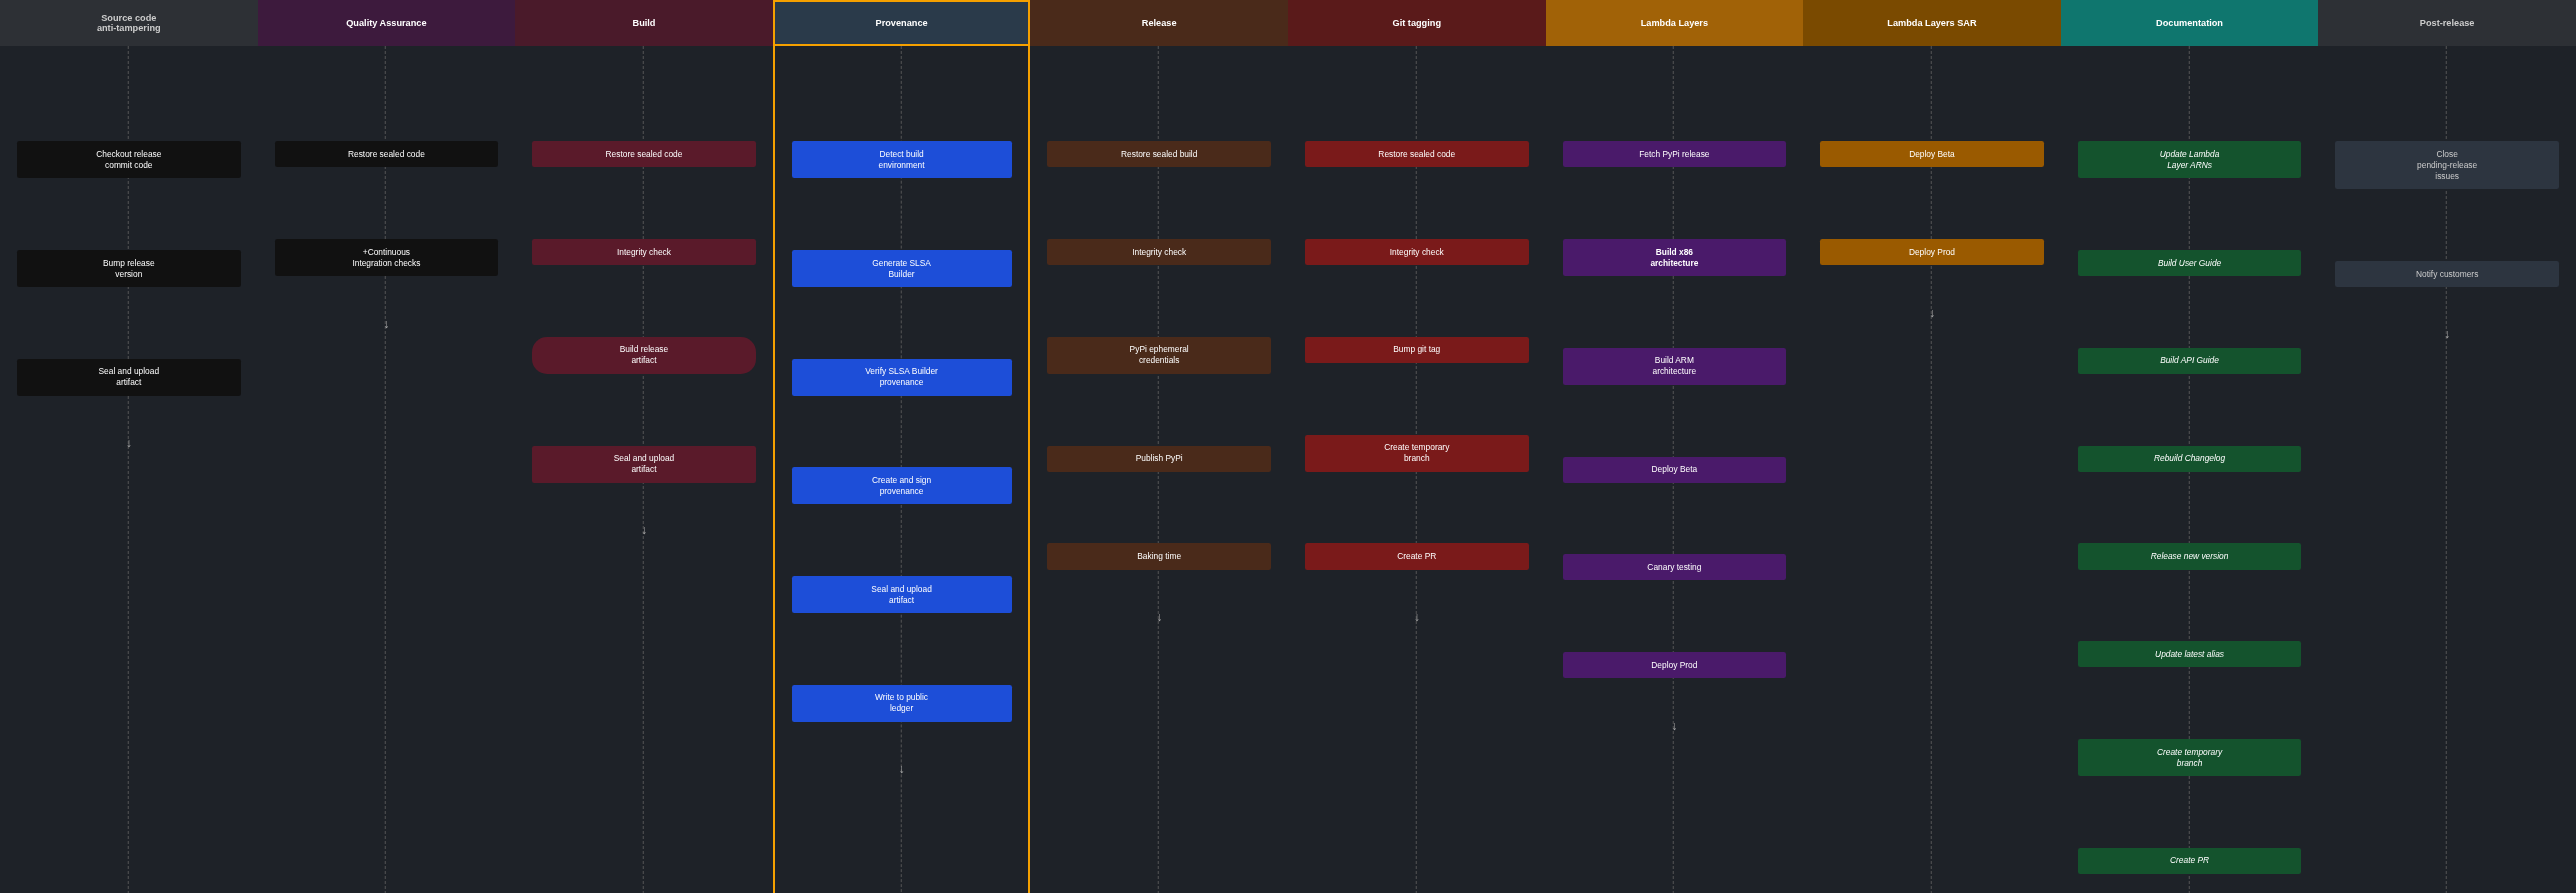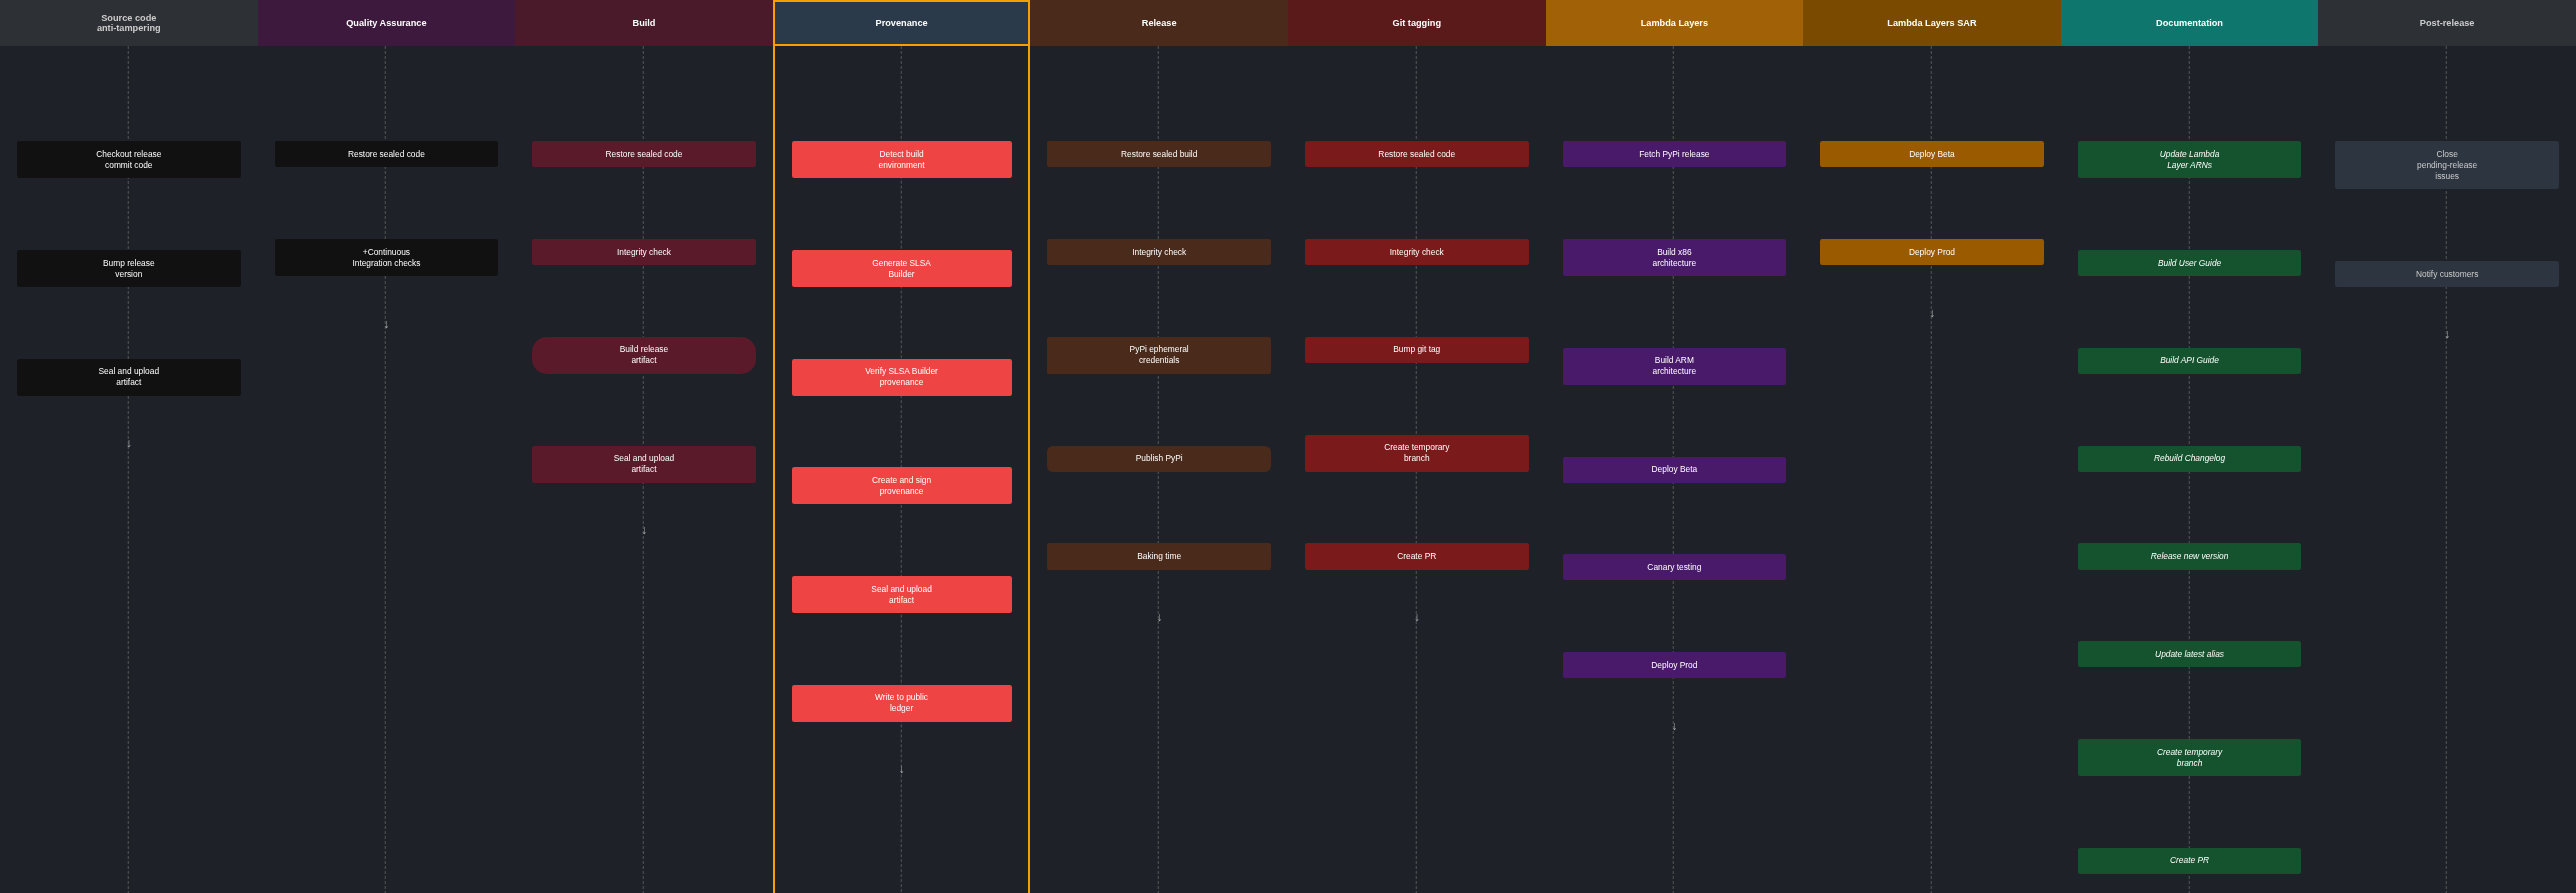--- a/index.html
+++ b/index.html
@@ -85,21 +85,21 @@
       padding: 7.6px 4.6px;
       border-radius: 2.3px;
       margin: 2.3px 0;
       font-size: 8.4px;
       line-height: 1.3;
       font-weight: normal;
     }
     .task-block.black { background: #111; color: #fff; }
     .task-block.maroon { background: #5a1a2a; color: #fff; }
     .task-block.dark-gray { background: #2d3540; color: #ccc; }
-    .task-block.blue-gray { background: #ef4444; color: #fff; }
+    .task-block.blue-gray { background: #1d4ed8; color: #fff; }
     .task-block.brown { background: #4a2a1a; color: #fff; }
     .task-block.red-dark { background: #7a1a1a; color: #fff; }
     .task-block.purple { background: #4a1a6a; color: #fff; }
     .task-block.orange { background: #9a5a00; color: #fff; }
     .task-block.dark-green { background: #14532d; color: #fff; font-style: italic; }
 
     .arrow-down {
       z-index: 1;
       position: relative;
       margin: 6.1px 0;
@@ -182,21 +182,21 @@
       <div class="column-header" style="white-space: pre-line;">Release</div>
       <div class="column-body">
         <div style="height: 61px;"></div>
         <div class="task-block brown" style="white-space: pre-line;">Restore sealed build</div>
         <div style="height: 3.1px;"></div>
         <div class="task-block brown" style="white-space: pre-line;">Integrity check</div>
         <div style="height: 3.1px;"></div>
         <div class="task-block brown" style="white-space: pre-line;">PyPi ephemeral
 credentials</div>
         <div style="height: 3.1px;"></div>
-        <div class="task-block brown" style="white-space: pre-line; border-radius: 6px;">Publish PyPi</div>
+        <div class="task-block brown" style="white-space: pre-line;">Publish PyPi</div>
         <div style="height: 3.1px;"></div>
         <div class="task-block brown" style="white-space: pre-line;">Baking time</div>
         <div class="arrow-down">↓</div>
       </div>
     </div>
     <div class="column col-git">
       <div class="column-header" style="white-space: pre-line;">Git tagging</div>
       <div class="column-body">
         <div style="height: 61px;"></div>
         <div class="task-block red-dark" style="white-space: pre-line;">Restore sealed code</div>
@@ -211,21 +211,21 @@
         <div class="task-block red-dark" style="white-space: pre-line;">Create PR</div>
         <div class="arrow-down">↓</div>
       </div>
     </div>
     <div class="column col-lambda">
       <div class="column-header" style="white-space: pre-line;">Lambda Layers</div>
       <div class="column-body">
         <div style="height: 61px;"></div>
         <div class="task-block purple" style="white-space: pre-line;">Fetch PyPi release</div>
         <div style="height: 3.1px;"></div>
-        <div class="task-block purple" style="white-space: pre-line;">Build x86
+        <div class="task-block purple" style="white-space: pre-line; font-weight: bold;">Build x86
 architecture</div>
         <div style="height: 3.1px;"></div>
         <div class="task-block purple" style="white-space: pre-line;">Build ARM
 architecture</div>
         <div style="height: 3.1px;"></div>
         <div class="task-block purple" style="white-space: pre-line;">Deploy Beta</div>
         <div style="height: 3.1px;"></div>
         <div class="task-block purple" style="white-space: pre-line;">Canary testing</div>
         <div style="height: 3.1px;"></div>
         <div class="task-block purple" style="white-space: pre-line;">Deploy Prod</div>

